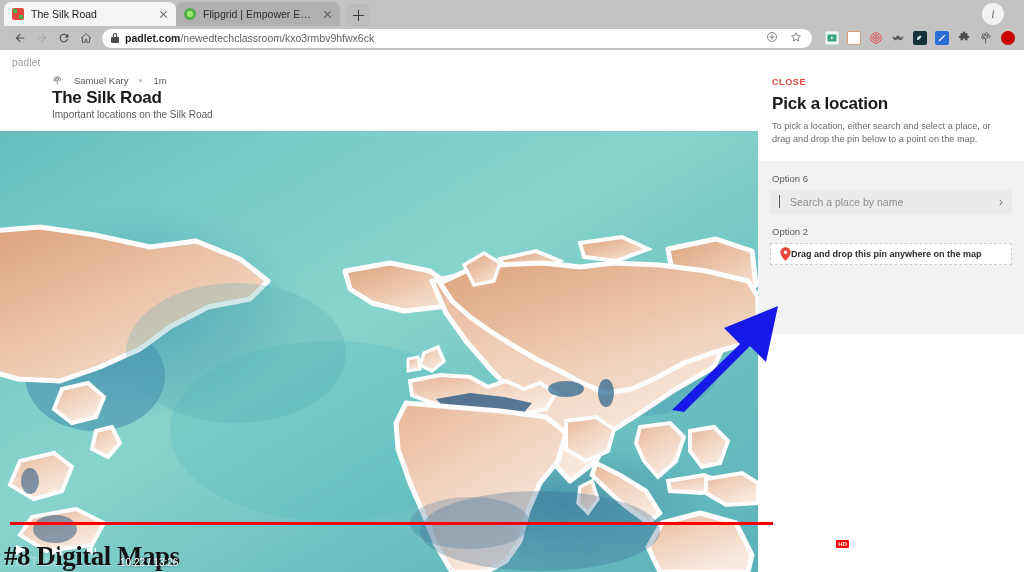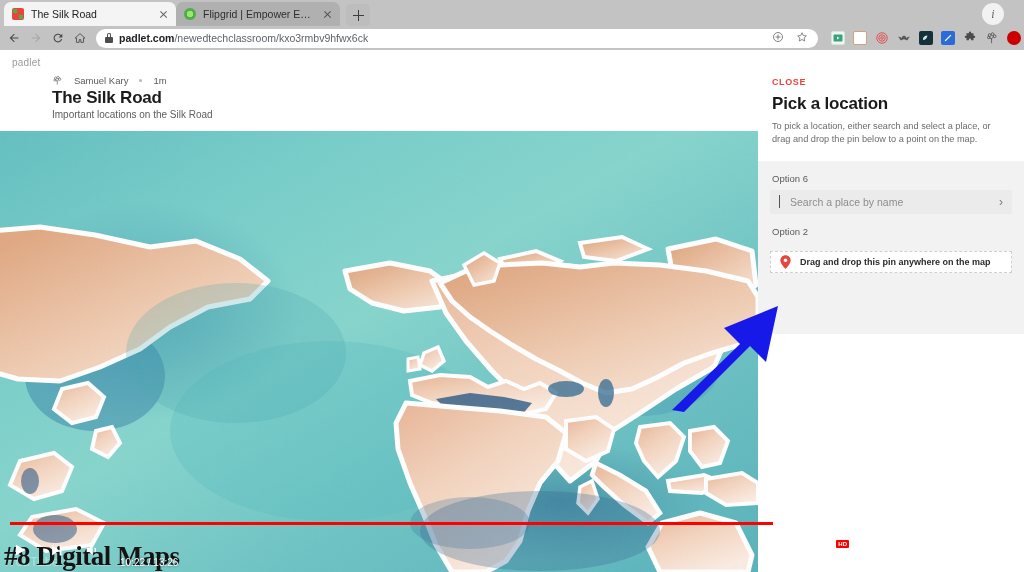--- a/index.html
+++ b/index.html
@@ -33,21 +33,21 @@
   }
   .tab-close::before { transform: rotate(45deg); }
   .tab-close::after { transform: rotate(-45deg); }
   .newtab {
     width: 24px; height: 22px; margin-left: 6px; position: relative; border-radius: 4px; background: #bdbdbd;
   }
   .newtab::before, .newtab::after { content:""; position:absolute; background:#3c3c3c; }
   .newtab::before { left:7px; top:10.5px; width:11px; height:1.4px; }
   .newtab::after { left:12px; top:5.5px; width:1.4px; height:11px; }
 
-  .toolbar { height: 24px; display: flex; align-items: center; padding: 0 3px; gap: 0px; background: #c3c3c3; }
+  .toolbar { height: 24px; display: flex; align-items: center; padding: 0 9px; gap: 0px; background: #c3c3c3; }
   .navbtn { width: 22px; height: 22px; position: relative; flex: 0 0 auto; }
   .navbtn svg { position: absolute; left: 50%; top: 50%; transform: translate(-50%,-50%); }
   .omnibox {
     flex: 1 1 auto; height: 19px; background: #fff; border-radius: 10px;
     display: flex; align-items: center; padding: 0 10px 0 9px; gap: 6px; margin: 0 5px;
     font-size: 10.5px; color: #5f6368; overflow: hidden; min-width: 0;
   }
   .lockico { width: 8px; height: 10px; position: relative; flex: 0 0 auto; }
   .lockico i { position: absolute; bottom: 0; left: 0; width: 8px; height: 6px; background: #4d4d4d; border-radius: 1px; display:block;}
   .lockico b { position: absolute; top: 0; left: 1.8px; width: 4.4px; height: 5px; border: 1.3px solid #4d4d4d; border-bottom: none; border-radius: 3px 3px 0 0; display:block;}
@@ -85,22 +85,22 @@
   .panel-desc { font-size: 9.2px; line-height: 1.45; color: #6b6b6b; margin-top: 6px; }
   .opt-label { font-size: 9.5px; color: #5a5a5a; padding: 12px 14px 6px; }
   .search-row {
     margin: 0 12px; height: 24px; background: #ebebeb; border-radius: 2px;
     display: flex; align-items: center; padding: 0 9px; gap: 10px;
   }
   .search-row .ph { flex: 1 1 auto; font-size: 10.5px; color: #8d8d8d; }
   .caret { width: 1px; height: 13px; background: #555; flex: 0 0 auto; }
   .chev { font-size: 12px; color: #7a7a7a; flex: 0 0 auto; }
   .pin-row {
-    margin: 8px 12px; height: 22px; background: #fff; border: 1px dashed #cfcfcf;
-    display: flex; align-items: center; padding: 0 9px; gap: 9px;
+    margin: 0 12px; height: 22px; background: #fff; border: 1px dashed #cfcfcf;
+    display: flex; align-items: center; padding: 0 9px; gap: 0;
   }
   .pin-row .lbl { font-size: 9px; color: #2b2b2b; font-weight: 600; }
   .panel-rest { position: absolute; left: 0; right: 0; top: 268px; bottom: 0; background: #fff; }
 
   
   .presenter { position: absolute; right: 0; bottom: 0; width: 266px; height: 305px; overflow: hidden; }
   .presenter svg { display: block; width: 100%; height: 100%; }
   .tree-wm { position: absolute; right: 6px; bottom: 47px; width: 38px; height: 38px; background: rgba(238,238,238,.82); display: flex; align-items: center; justify-content: center; }
 
   .arrow { position: absolute; left: 666px; top: 250px; width: 116px; height: 116px; pointer-events: none; z-index: 5; }

